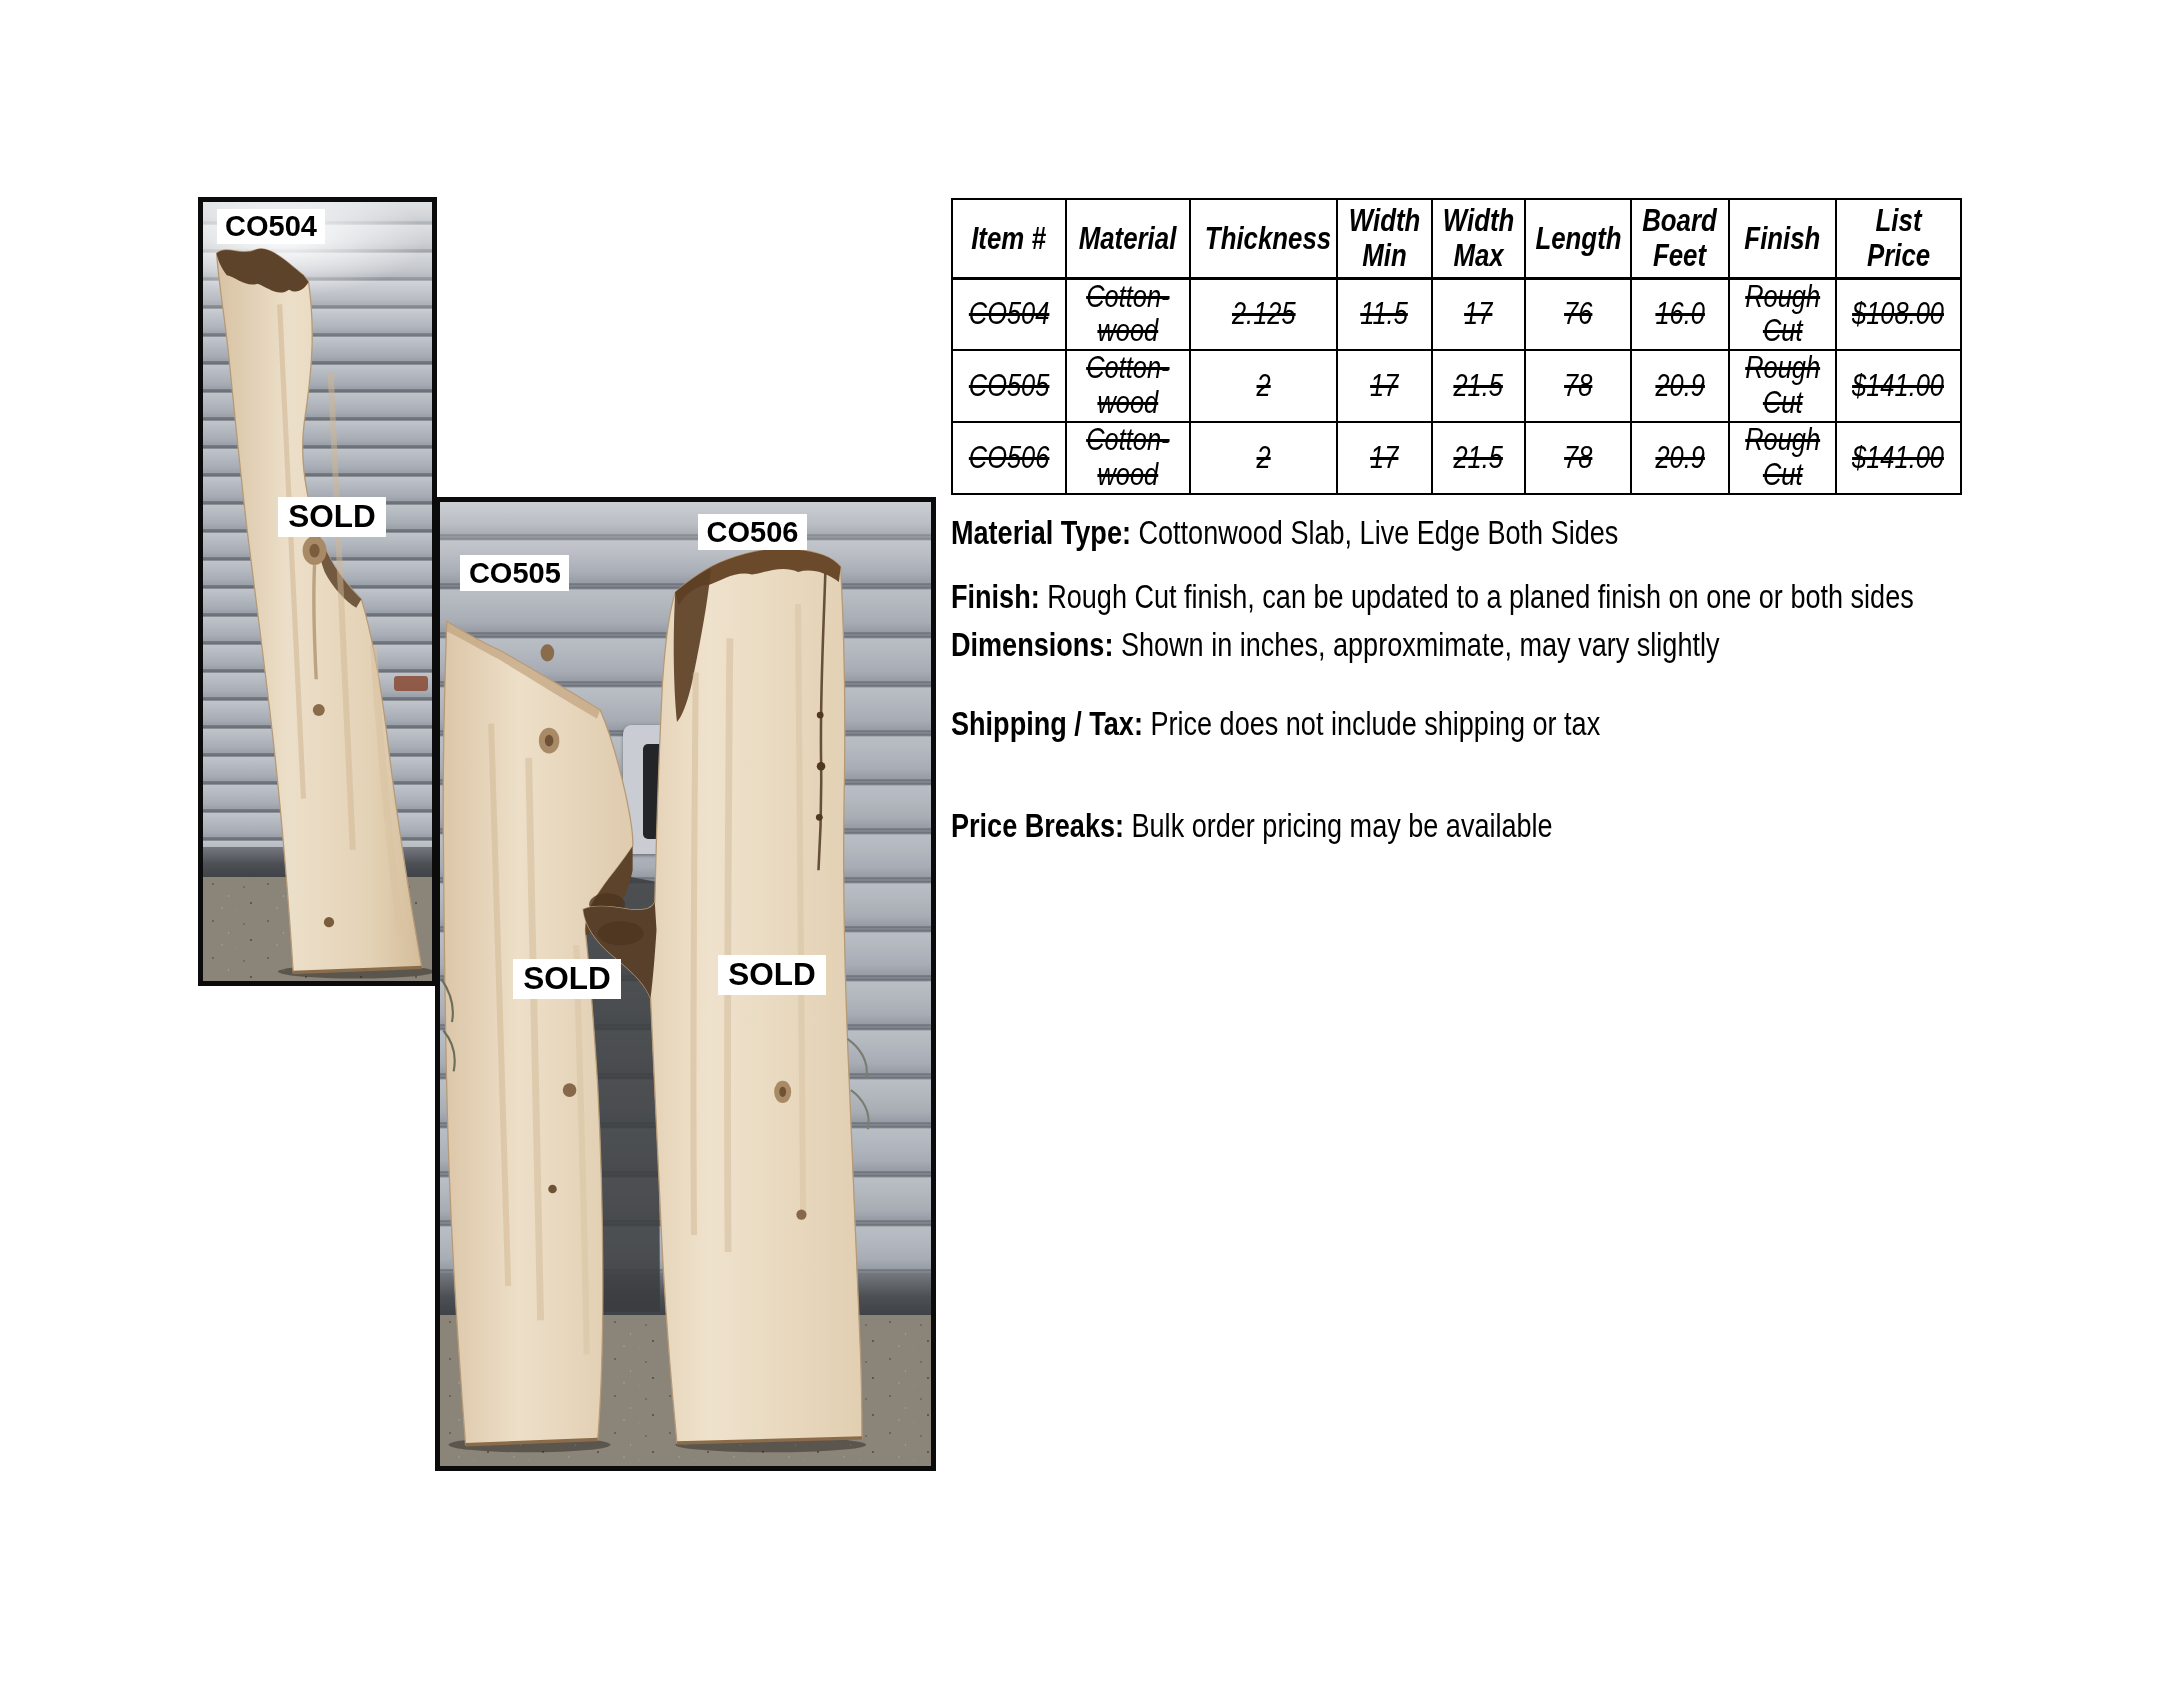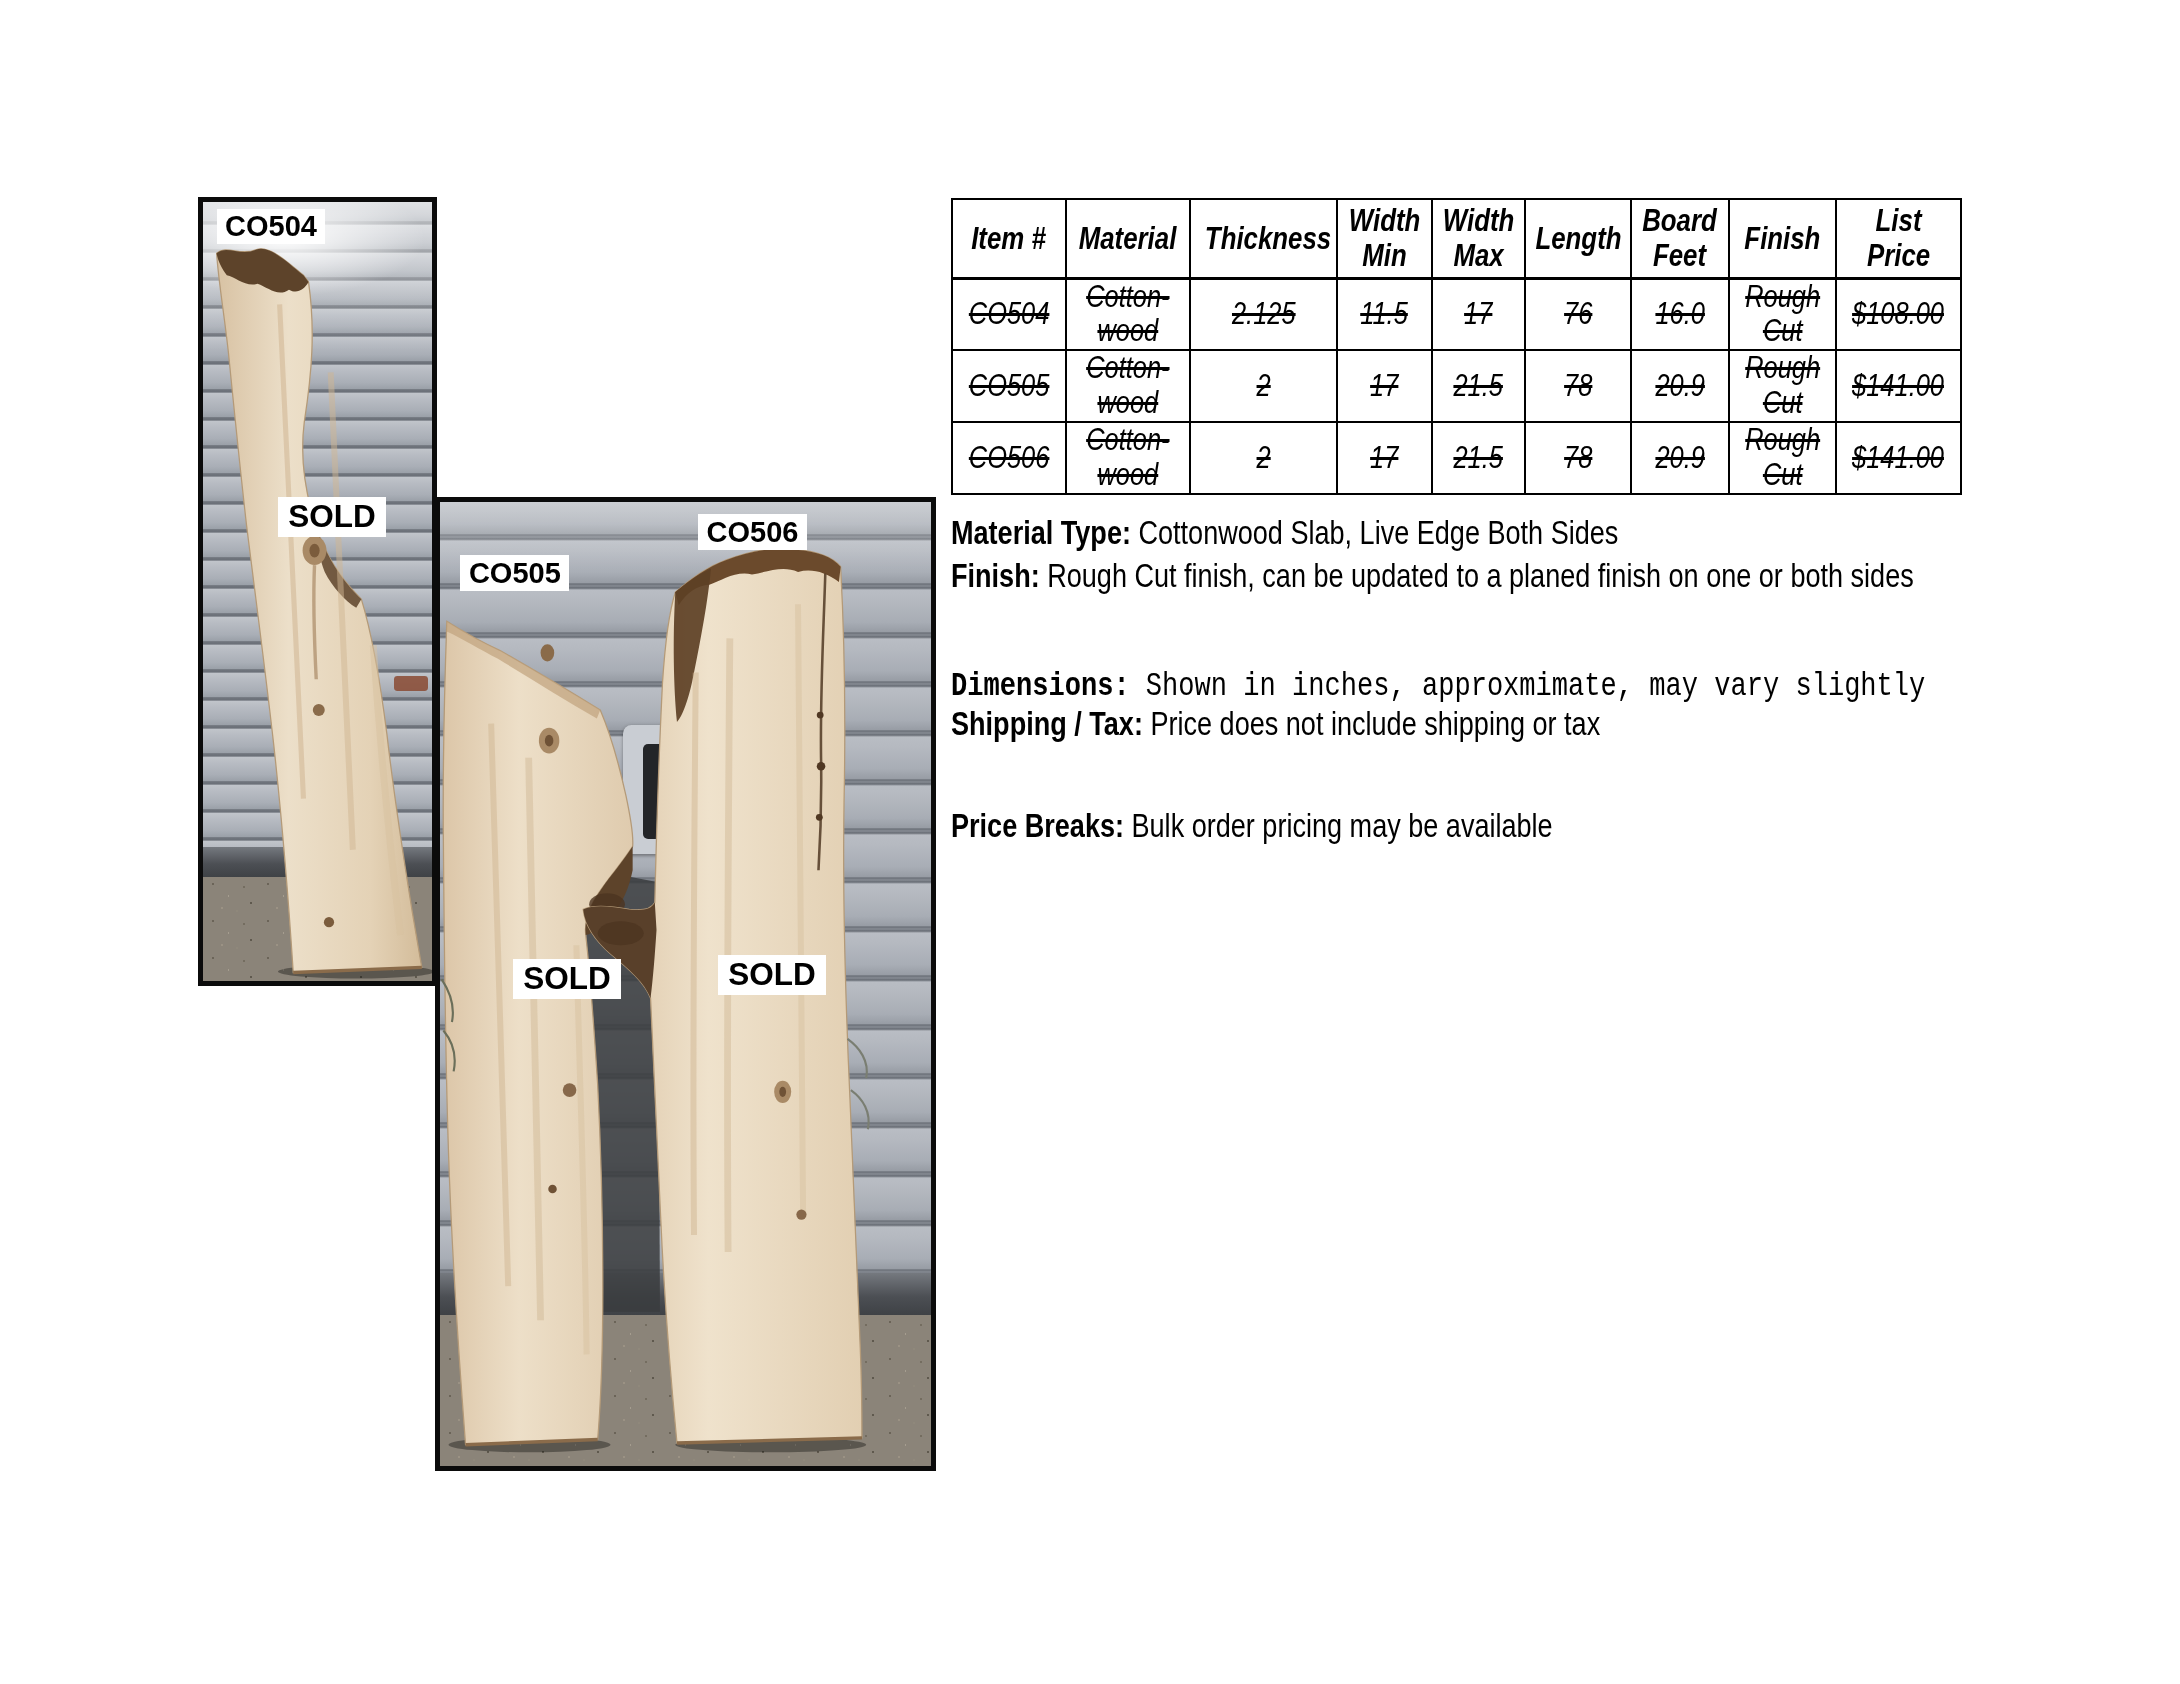--- a/index.html
+++ b/index.html
@@ -286,18 +286,18 @@
         <td><span class="cell-text">20.9</span></td>
         <td><span class="cell-text">Rough
 Cut</span></td>
         <td><span class="cell-text">$141.00</span></td>
       </tr>
     </tbody>
 </table>
 
 <div id="notes">
     <div class="note" style="top: 513px;"><span class="narrow"><b>Material Type:</b><span> Cottonwood Slab, Live Edge Both Sides</span></span></div>
-    <div class="note" style="top: 556px;"><span class="narrow"><b>Finish:</b><span> Rough Cut finish, can be updated to a planed finish on one or both sides</span></span></div>
-    <div class="note" style="top: 667px; font-family: Liberation Mono, monospace;"><span class="narrow"><b>Dimensions:</b><span> Shown in inches, approxmimate, may vary slightly</span></span></div>
+    <div class="note" style="top: 577px;"><span class="narrow"><b>Finish:</b><span> Rough Cut finish, can be updated to a planed finish on one or both sides</span></span></div>
+    <div class="note" style="top: 625px;"><span class="narrow"><b>Dimensions:</b><span> Shown in inches, approxmimate, may vary slightly</span></span></div>
     <div class="note" style="top: 704px;"><span class="narrow"><b>Shipping / Tax:</b><span> Price does not include shipping or tax</span></span></div>
     <div class="note" style="top: 788px; margin-top: 18px;"><span class="narrow"><b>Price Breaks:</b><span> Bulk order pricing may be available</span></span></div>
   </div>
 
 
 </body></html>

